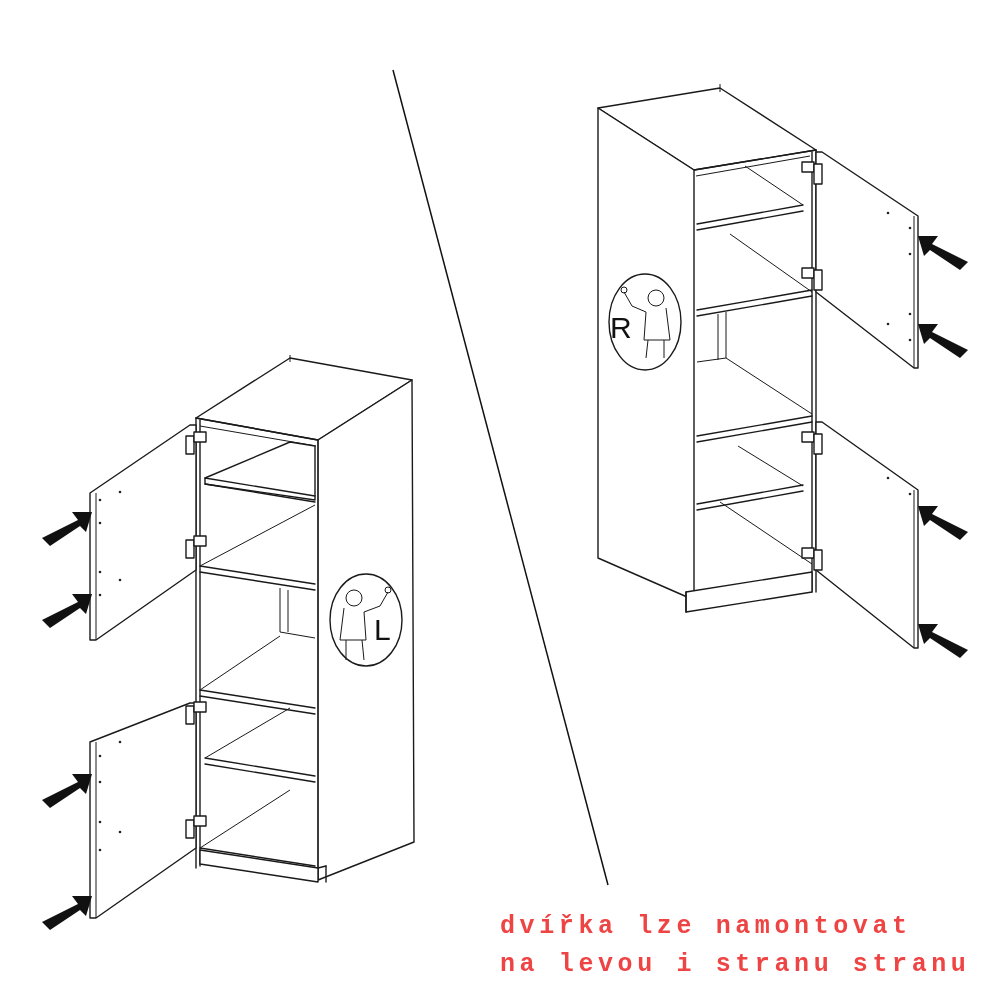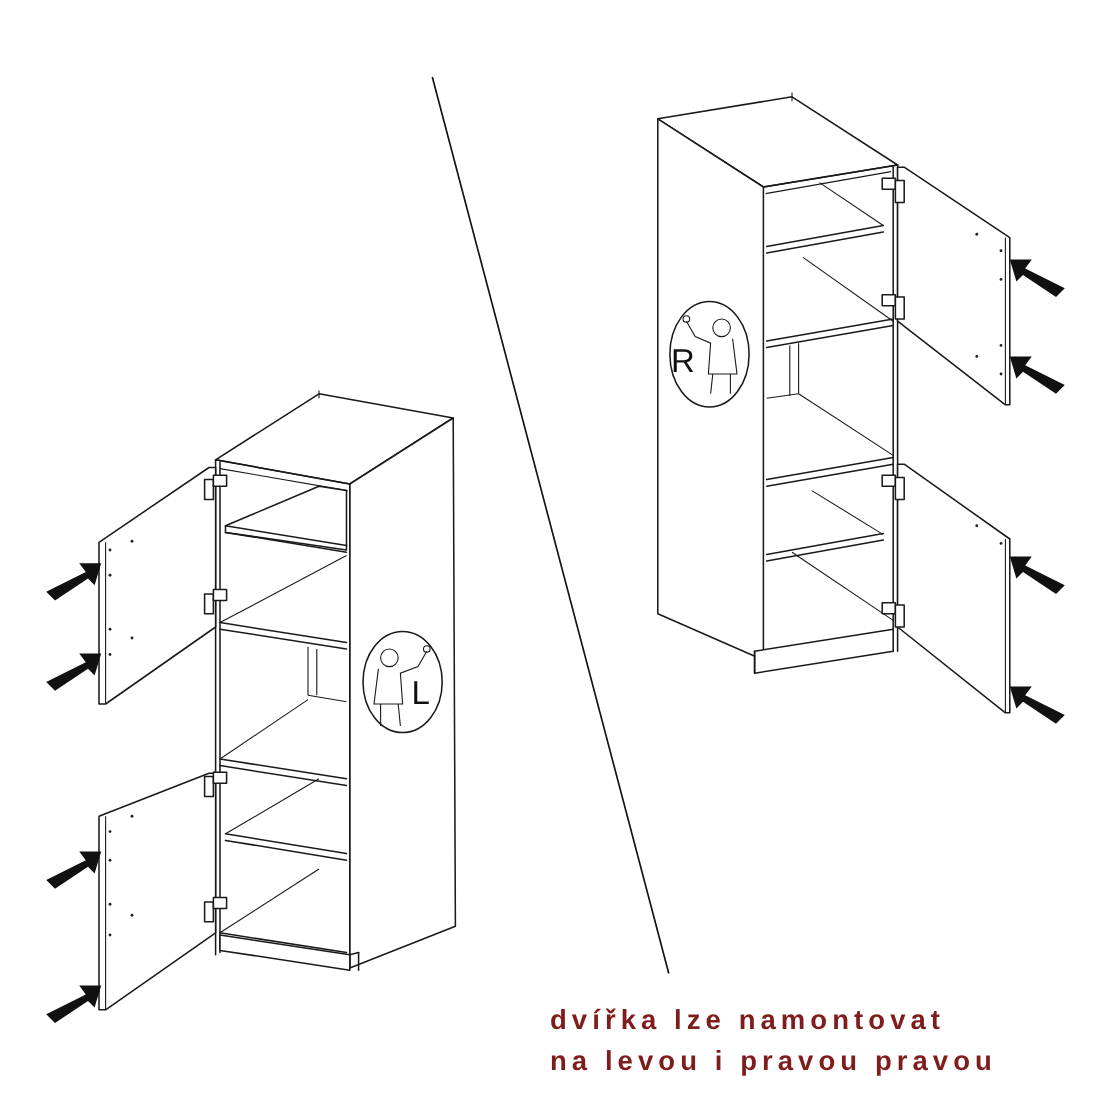--- a/index.html
+++ b/index.html
@@ -7,23 +7,23 @@
     #stage { position: absolute; left: 0; top: 0; width: 1000px; height: 1000px; }
     svg { position: absolute; left: 0; top: 0; }
     .ln { stroke: #1a1a1a; stroke-width: 1.4; fill: none; stroke-linejoin: round; stroke-linecap: round; }
     .pn { stroke: #1a1a1a; stroke-width: 1.4; fill: #ffffff; stroke-linejoin: round; }
     .thin { stroke: #1a1a1a; stroke-width: 1; fill: none; }
     .dot { fill: #222; }
     .arrow { fill: #111; }
     .badge-letter { font-family: "Liberation Sans", sans-serif; font-size: 30px; fill: #111; }
     #caption {
       position: absolute; left: 500px; top: 908px;
-      font-family: Liberation Sans, sans-serif; font-weight: bold;
+      font-family: Liberation Mono, monospace; font-weight: bold;
       font-size: 25px; letter-spacing: 4.6px; line-height: 38px;
-      color: #7f1d1d; white-space: nowrap;
+      color: #ef4444; white-space: nowrap;
     }
     #caption div { height: 38px; }
   </style>
 </head>
 <body>
 
 <div id="stage">
 <svg width="1000" height="1000" viewBox="0 0 1000 1000" xmlns="http://www.w3.org/2000/svg">
 
   <line x1="393" y1="70" x2="608" y2="885" stroke="#111" stroke-width="1.5"></line>
@@ -198,15 +198,15 @@
         <circle cx="624" cy="290" r="3"></circle>
         <path d="M648,340 L646,358 M664,340 L664,358"></path>
       </g>
       <text class="badge-letter" x="610" y="338">R</text>
     </g>
   </g>
 </svg>
 
 <div id="caption">
   <div>dvířka lze namontovat</div>
-  <div>na levou i pravou pravou</div>
+  <div>na levou i stranu stranu</div>
 </div>
 </div>
 
 </body></html>

